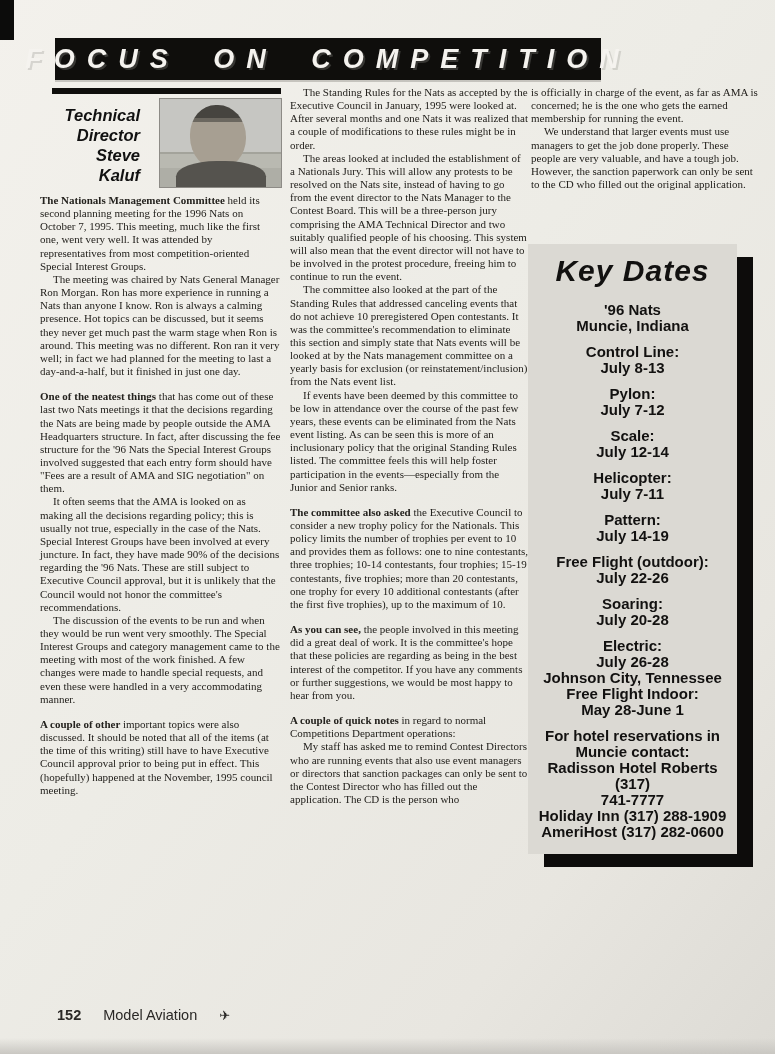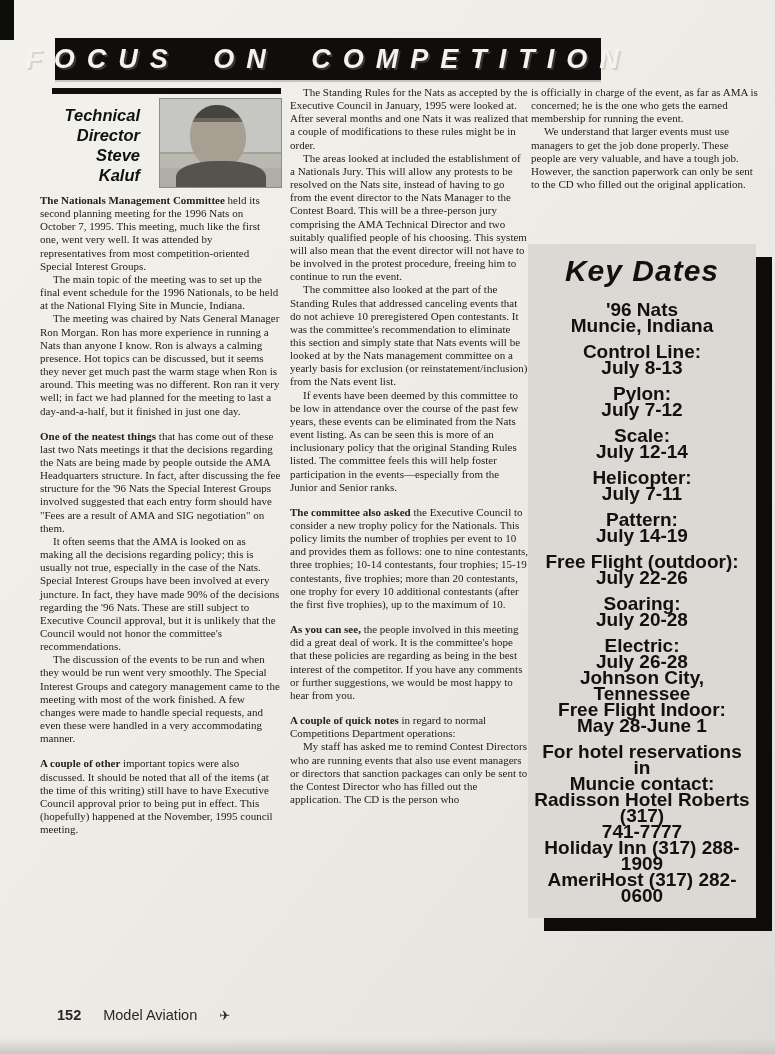--- a/index.html
+++ b/index.html
@@ -60,30 +60,30 @@
 
   .body-text { margin-top:7px; }
   .col2 .body-text, .col3 .body-text { margin-top:0; }
   .para { font-size:11px; line-height:13.15px; text-align:left; color:#24221e; }
   .para.indent { text-indent:13px; }
   .para.section { margin-top:12px; }
   .para strong { font-weight:bold; }
 
   
   .keydates {
-    position:absolute; left:528px; top:244px; width:228px;
+    position:absolute; left:528px; top:244px; width:209px;
     background:#dbd9d3; box-shadow:16px 13px 0 #0d0c0b;
     padding:8px 4px 14px 4px; text-align:center;
     font-family:"Liberation Sans", sans-serif; font-weight:bold; color:#121110;
   }
   .kd-title {
     font-size:30px; font-style:italic; letter-spacing:1px;
     margin:2px 0 14px 0; text-align:center;
   }
-  .kd-block { margin-bottom:10px; font-size:19px; line-height:16px; }
+  .kd-block { margin-bottom:10px; font-size:15px; line-height:16px; }
   .kd-block:last-child { margin-bottom:0; }
   .kd-notes .line { margin:0; }
   .kd-events .kd-block div { white-space:nowrap; }
 
   
   .footer {
     position:absolute; left:57px; top:1007px;
     font-family:"Liberation Sans", sans-serif; font-size:14.5px; color:#2a2826;
     display:flex; align-items:center; gap:22px;
   }
@@ -110,21 +110,20 @@
           <div class="line">Steve</div>
           <div class="line">Kaluf</div>
         </div>
       <div class="photo">
         <div class="head"></div>
         <div class="shirt"></div>
       </div>
     </div>
     <div class="body-text">
         <p class="para"><strong>The Nationals Management Committee </strong>held its second planning meeting for the 1996 Nats on October 7, 1995. This meeting, much like the first one, went very well. It was attended by representatives from most competition-oriented Special Interest Groups.</p>
-        <p class="para indent">The main topic of the meeting was to set up the final event schedule for the 1996 Nationals, to be held at the National Flying Site in Muncie, Indiana.</p>
         <p class="para indent">The meeting was chaired by Nats General Manager Ron Morgan. Ron has more experience in running a Nats than anyone I know. Ron is always a calming presence. Hot topics can be discussed, but it seems they never get much past the warm stage when Ron is around. This meeting was no different. Ron ran it very well; in fact we had planned for the meeting to last a day-and-a-half, but it finished in just one day.</p>
         <p class="para section"><strong>One of the neatest things </strong>that has come out of these last two Nats meetings it that the decisions regarding the Nats are being made by people outside the AMA Headquarters structure. In fact, after discussing the fee structure for the '96 Nats the Special Interest Groups involved suggested that each entry form should have "Fees are a result of AMA and SIG negotiation" on them.</p>
         <p class="para indent">It often seems that the AMA is looked on as making all the decisions regarding policy; this is usually not true, especially in the case of the Nats. Special Interest Groups have been involved at every juncture. In fact, they have made 90% of the decisions regarding the '96 Nats. These are still subject to Executive Council approval, but it is unlikely that the Council would not honor the committee's recommendations.</p>
         <p class="para indent">The discussion of the events to be run and when they would be run went very smoothly. The Special Interest Groups and category management came to the meeting with most of the work finished. A few changes were made to handle special requests, and even these were handled in a very accommodating manner.</p>
         <p class="para section"><strong>A couple of other </strong>important topics were also discussed. It should be noted that all of the items (at the time of this writing) still have to have Executive Council approval prior to being put in effect. This (hopefully) happened at the November, 1995 council meeting.</p>
       </div>
   </div>
 
   <div class="col col2">
     <div class="body-text">

